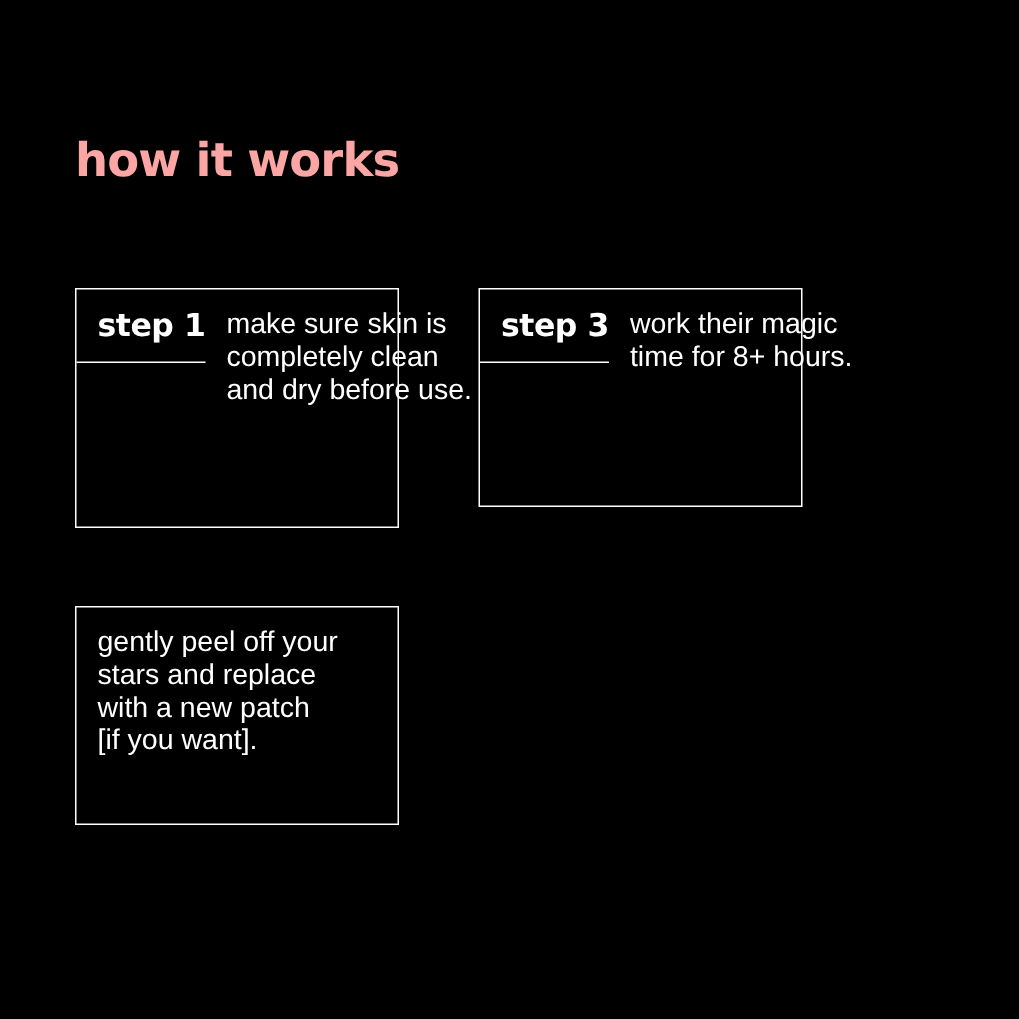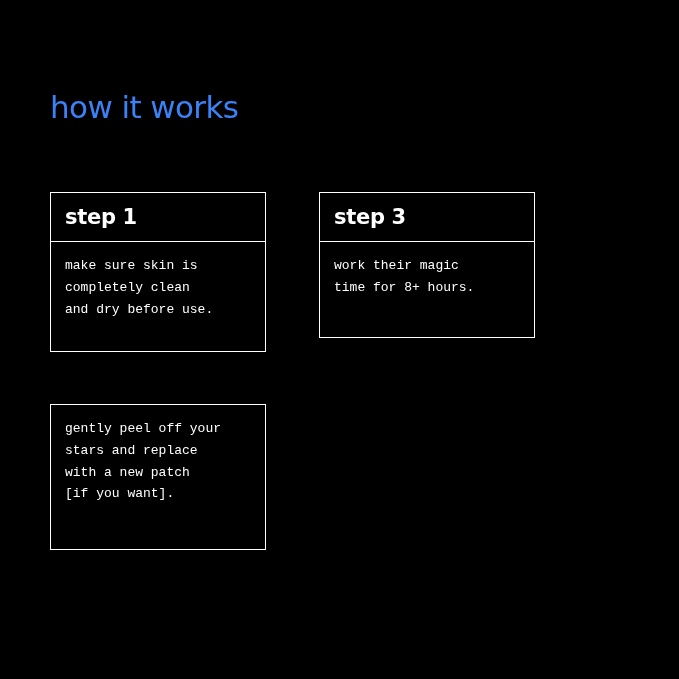--- a/index.html
+++ b/index.html
@@ -24,23 +24,23 @@
     box-sizing: border-box;
   }
 
   
   .page-title {
     position: absolute;
     left: 50px;
     top: 66px;
     font-family: "DejaVu Sans", "Liberation Sans", sans-serif;
     font-size: 31px;
-    font-weight: 400;
+    font-weight: 700;
     letter-spacing: -0.6px;
-    color: #3b82f6;
+    color: #fca5a5;
     line-height: 40px;
     white-space: nowrap;
   }
 
   
   .grid {
     position: absolute;
     left: 50px;
     top: 192px;
     width: 485px;
@@ -48,21 +48,21 @@
     grid-template-columns: 216px 216px;
     column-gap: 53px;
     row-gap: 52px;
   }
 
   .card {
     border: 1.6px solid #ffffff;
     box-sizing: border-box;
     background: #000000;
     display: flex;
-    flex-direction: column;
+    flex-direction: row;
   }
 
   .card-header {
     height: 49px;
     min-height: 49px;
     border-bottom: 1.6px solid #ffffff;
     box-sizing: border-box;
     display: flex;
     align-items: center;
     padding: 0 0 0 14px;
@@ -78,22 +78,22 @@
     white-space: nowrap;
   }
 
   .card-body {
     flex: 1 1 auto;
     padding: 13px 10px 10px 14px;
     box-sizing: border-box;
   }
 
   .card-body-line {
-    font-family: Liberation Mono, monospace;
-    font-size: 13px;
+    font-family: Liberation Sans, sans-serif;
+    font-size: 19px;
     font-weight: 400;
     color: #ffffff;
     line-height: 21.8px;
     letter-spacing: 0px;
     white-space: pre;
   }
 
   
   .card.rows-3 { height: 160px; }
   .card.rows-4 { height: 146px; }

